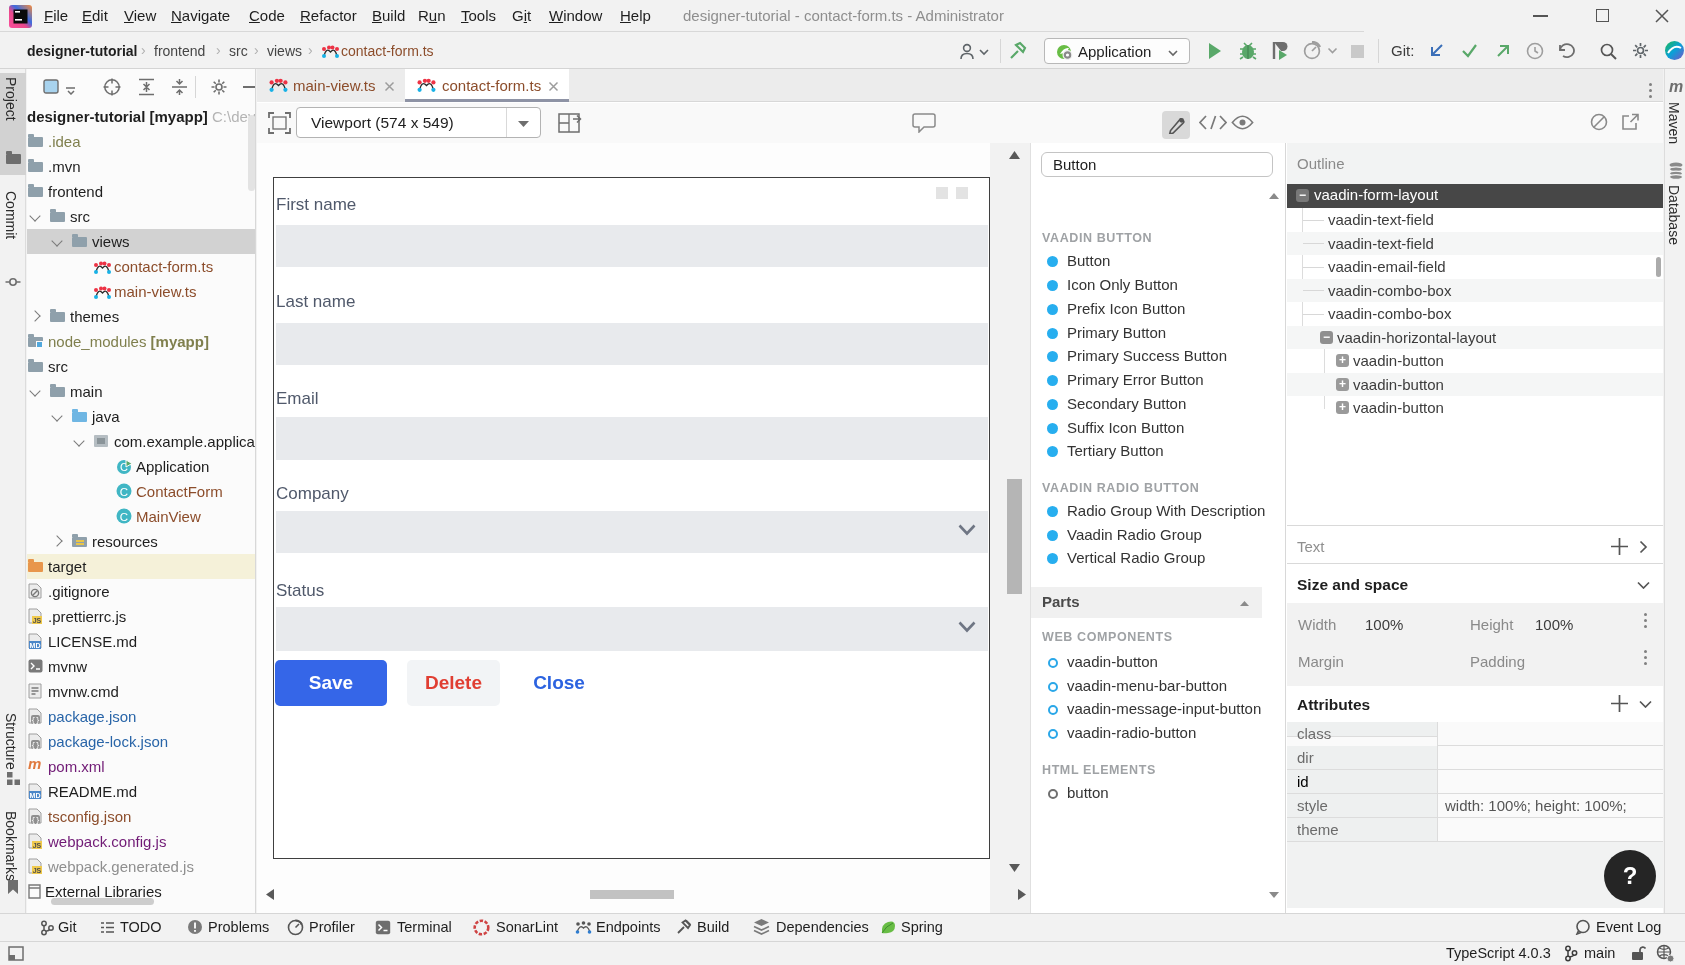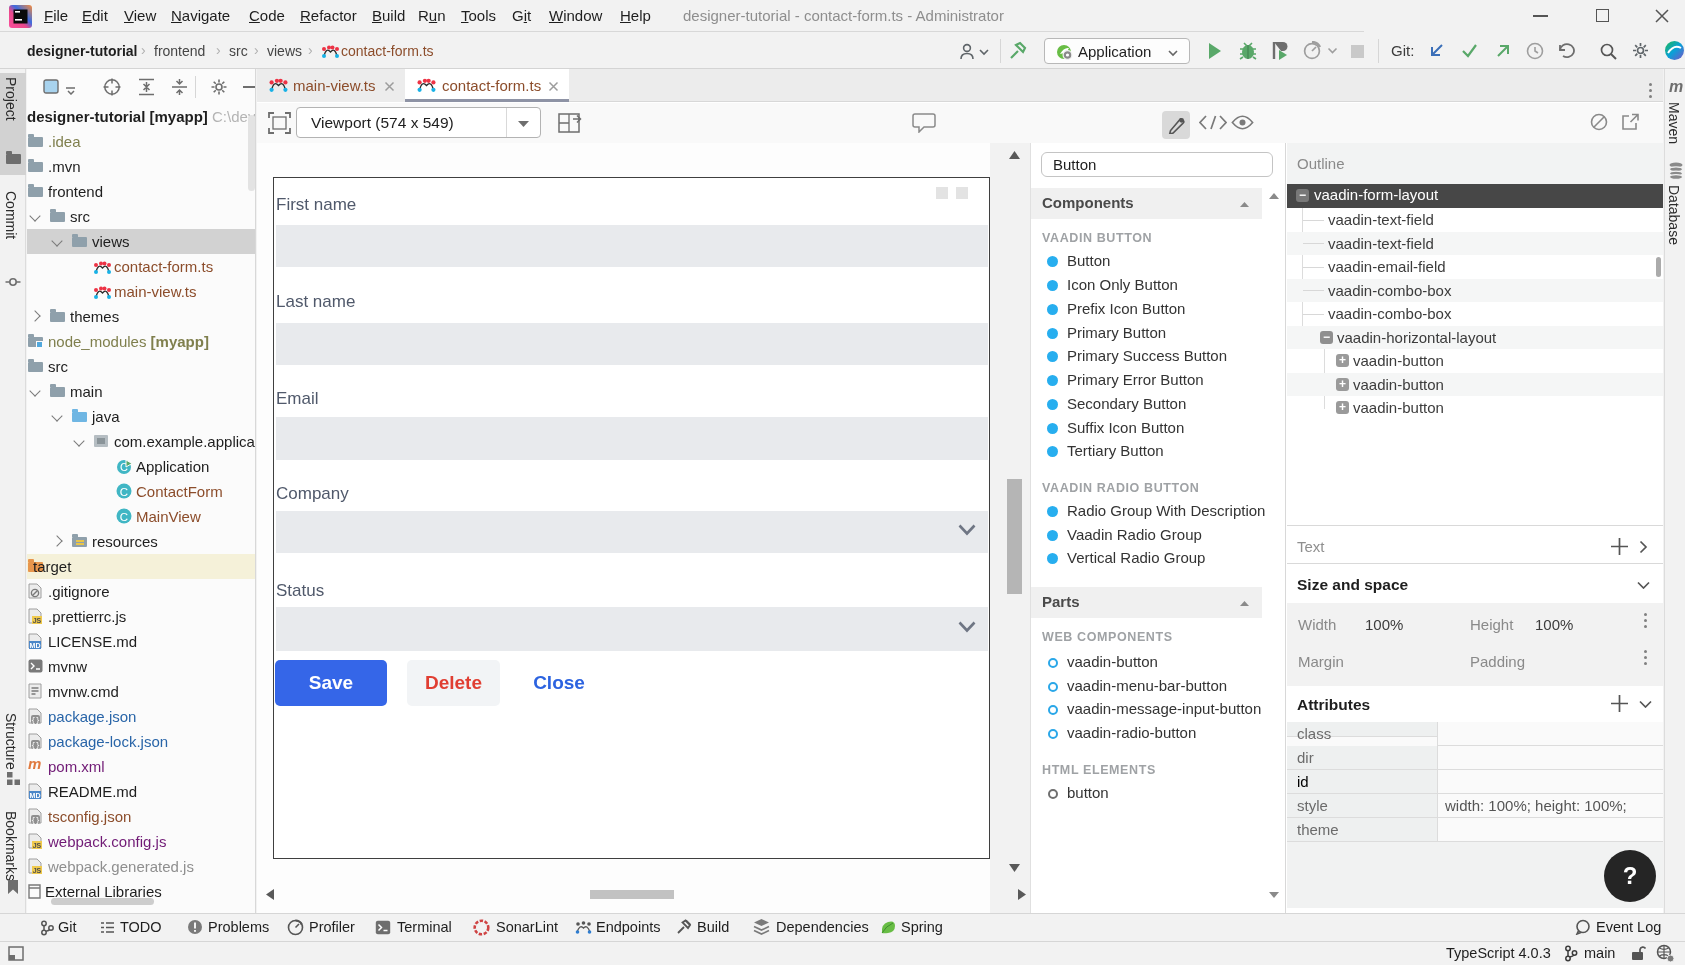--- a/index.html
+++ b/index.html
@@ -313,21 +313,21 @@
     </div>
 <div class="tr" style="top:460px;">
       <div class="chv rt" style="left:26px;top:8px"></div>
       <div class="fold" style="left:45px;top:8px"></div>
       <div class="abs" style="left:49px;top:11px;width:8px;height:2px;background:#e8c549"></div>
       <div class="abs" style="left:49px;top:14px;width:8px;height:2px;background:#e8c549"></div>
       <span class="r" style="left:65px;color:#1e1e1e">resources</span>
     </div>
 <div class="tr" style="top:485px;background:#f5f1d9;">
       <div class="fold" style="left:1px;top:8px;background:#e8964c"></div>
-      <span class="r" style="left:6px;color:#1e1e1e">target</span>
+      <span class="r" style="left:21px;color:#1e1e1e">target</span>
     </div>
 <div class="tr" style="top:510px;">
       <svg class="abs" style="left:1px;top:4px" width="14" height="16">
         <path d="M1 1 h8 l4 4 v10 H1z" fill="#ececec" stroke="#9e9e9e"></path>
         <circle cx="7" cy="10" r="3.6" fill="none" stroke="#7a7a7a" stroke-width="1.4"></circle>
         <path d="M4.5 12.5 L9.5 7.5" stroke="#7a7a7a" stroke-width="1.4"></path>
       </svg>
       <span class="r" style="left:21px;color:#1e1e1e">.gitignore</span>
     </div>
 <div class="tr" style="top:535px;">
@@ -544,26 +544,20 @@
     <svg class="abs" style="left:760px;top:745px" width="10" height="13">
         <path d="M1 1 L9 6.5 L1 12z" fill="#595959"></path>
       </svg>
   </div>
 </div>
 
 <div class="abs" style="left:1030px;top:143px;width:256px;height:770px;background:#fff;border-right:1px solid #d8d8d8;border-left:1px solid #e0e0e0">
   <div class="abs" style="left:10px;top:9px;width:232px;height:25px;background:#fff;border:1px solid #c4c4c4;border-radius:6px">
     <div class="r" style="left:11px;top:3px;font-size:15px">Button</div>
   </div>
-  <div class="abs" style="left:0;top:45px;width:231px;height:31px;background:#f0f0f0">
-    <div class="r" style="left:11px;top:6px;font-weight:bold;color:#4a4a4a">Components</div>
-    <svg class="abs" style="left:208px;top:13px" width="11" height="7">
-        <path d="M1 6 L5.5 1 L10 6z" fill="#8a8a8a"></path>
-      </svg>
-  </div>
   <div class="seclab" style="top:88px">VAADIN BUTTON</div>
   <div class="pitem" style="top:106px">
       <i class="pal-dot"></i>
       <span>Button</span>
     </div>
   <div class="pitem" style="top:130px">
       <i class="pal-dot"></i>
       <span>Icon Only Button</span>
     </div>
   <div class="pitem" style="top:154px">

